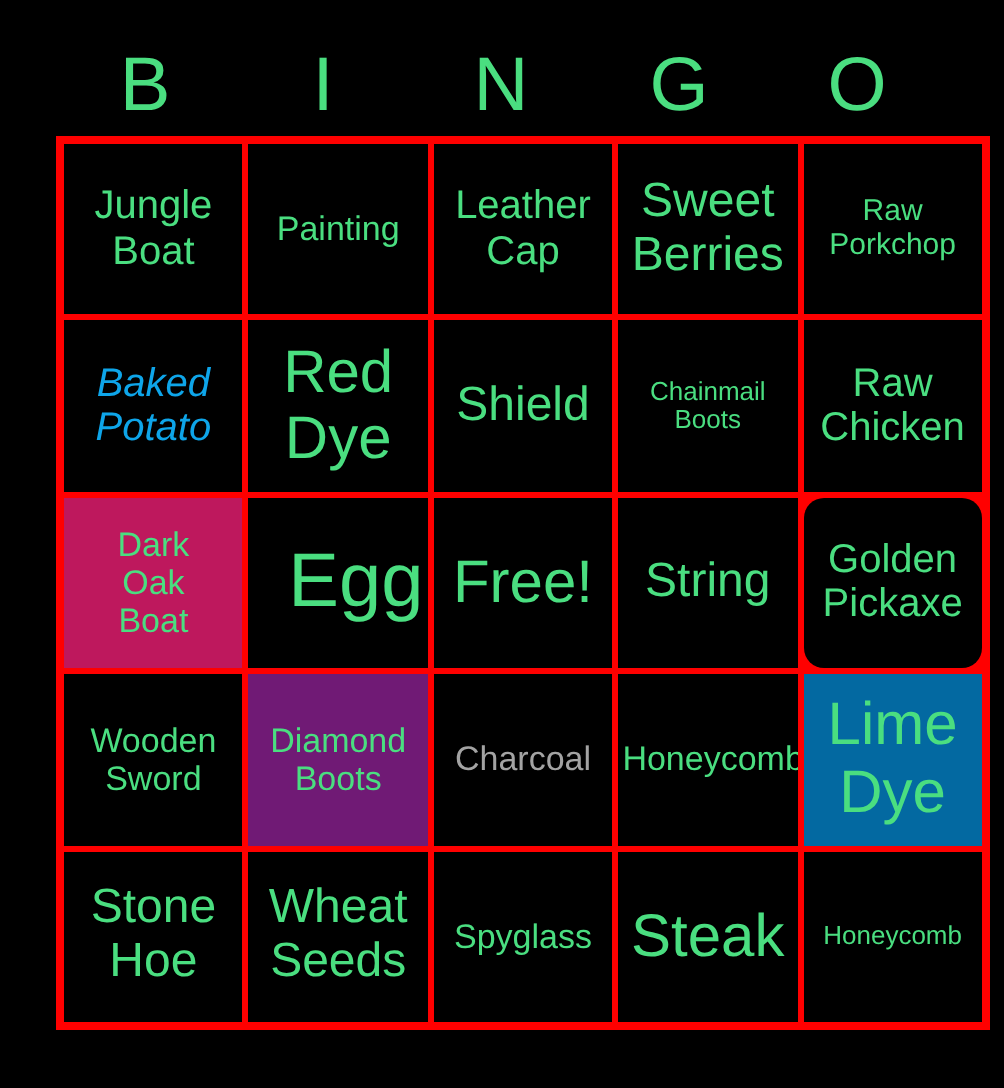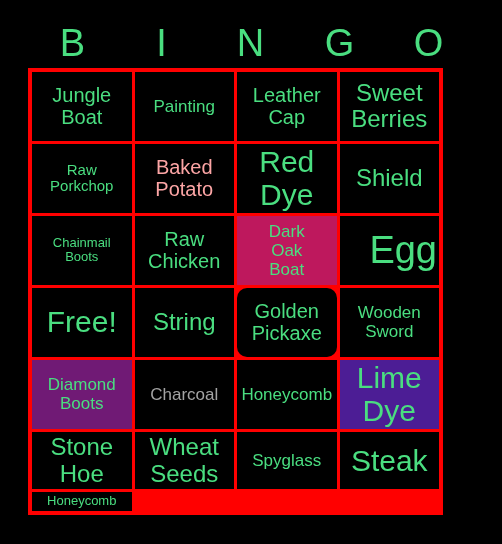--- a/index.html
+++ b/index.html
@@ -47,25 +47,25 @@
     line-height: 1;
     letter-spacing: 0px;
     user-select: none;
   }
 
   
   #grid {
     position: absolute;
     left: 28px;
     top: 68px;
-    width: 415px;
+    width: 467px;
     height: 447px;
     border: 4px solid #ff0000;
     display: grid;
-    grid-template-columns: repeat(4, 1fr);
+    grid-template-columns: repeat(5, 1fr);
     grid-template-rows: repeat(5, 1fr);
     background: #ff0000;
     gap: 3px;
   }
 
   .cell {
     background: #000000;
     display: flex;
     align-items: center;
     justify-content: center;
@@ -122,21 +122,21 @@
     <div class="cell" style="background: rgb(0, 0, 0);">
         <span class="cell-text fs-xl" style="color: rgb(74, 222, 128);">Sweet
 Berries</span>
       </div>
     <div class="cell" style="background: rgb(0, 0, 0);">
         <span class="cell-text fs-sm" style="color: rgb(74, 222, 128);">Raw
 Porkchop</span>
       </div>
 
     <div class="cell" style="background: rgb(0, 0, 0);">
-        <span class="cell-text fs-lg" style="color: #fca5a5;">Baked
+        <span class="cell-text fs-lg" style="color: #0ea5e9; font-style: italic;">Baked
 Potato</span>
       </div>
     <div class="cell" style="background: rgb(0, 0, 0); justify-content: flex-end;">
         <span class="cell-text fs-xxl" style="color: rgb(74, 222, 128);">Red
 Dye</span>
       </div>
     <div class="cell" style="background: rgb(0, 0, 0);">
         <span class="cell-text fs-xl" style="color: rgb(74, 222, 128);">Shield</span>
       </div>
     <div class="cell" style="background: rgb(0, 0, 0);">
@@ -174,21 +174,21 @@
     <div class="cell" style="background: #701a75;">
         <span class="cell-text fs-md" style="color: rgb(74, 222, 128);">Diamond
 Boots</span>
       </div>
     <div class="cell" style="background: rgb(0, 0, 0);">
         <span class="cell-text fs-md" style="color: #a3a3a3;">Charcoal</span>
       </div>
     <div class="cell" style="background: rgb(0, 0, 0);">
         <span class="cell-text fs-md" style="color: rgb(74, 222, 128);">Honeycomb</span>
       </div>
-    <div class="cell" style="background: #4c1d95;">
+    <div class="cell" style="background: #0369a1;">
         <span class="cell-text fs-xxl" style="color: rgb(74, 222, 128);">Lime
 Dye</span>
       </div>
 
     <div class="cell" style="background: rgb(0, 0, 0);">
         <span class="cell-text fs-xl" style="color: rgb(74, 222, 128);">Stone
 Hoe</span>
       </div>
     <div class="cell" style="background: rgb(0, 0, 0);">
         <span class="cell-text fs-xl" style="color: rgb(74, 222, 128);">Wheat

